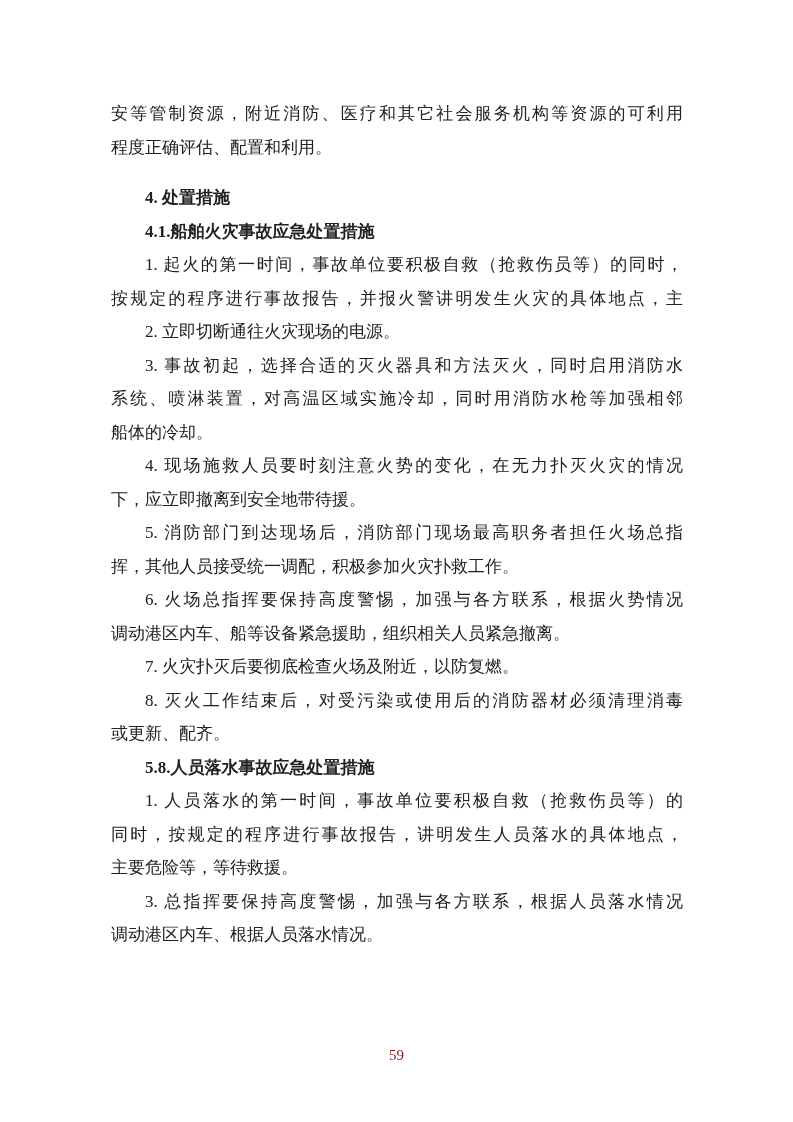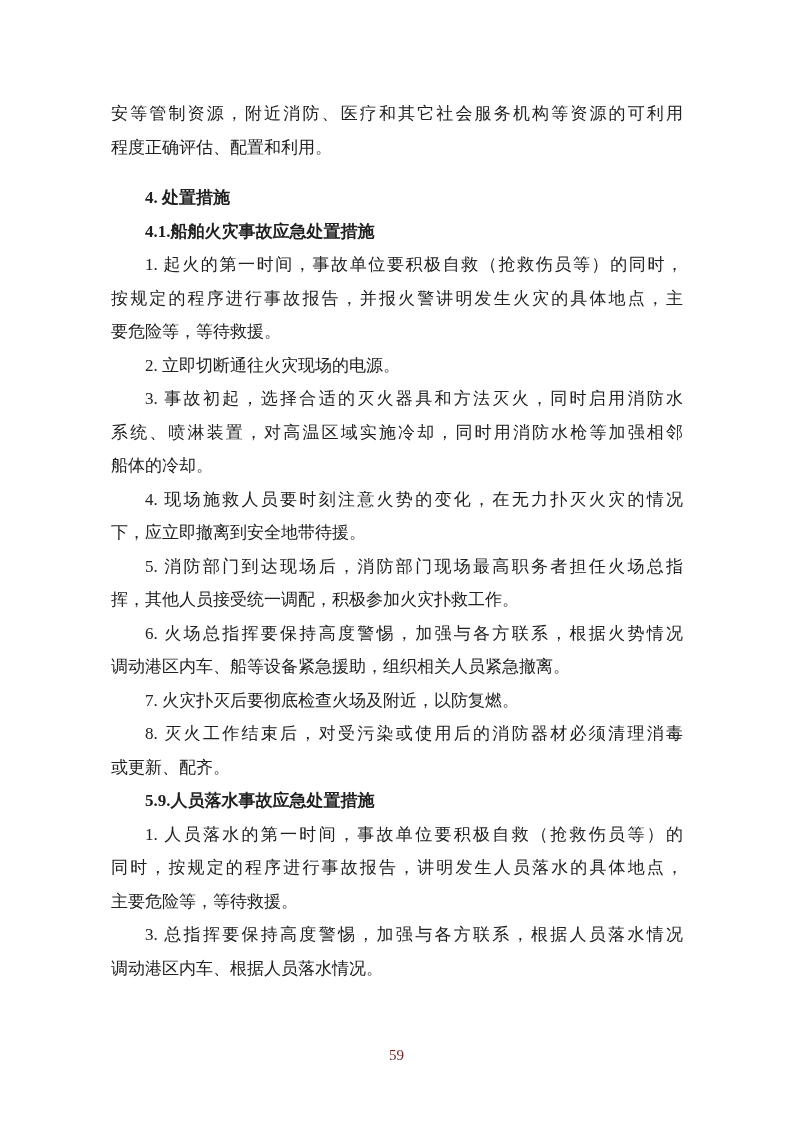--- a/index.html
+++ b/index.html
@@ -45,21 +45,20 @@
 
     <div class="ln fill">安等管制资源，附近消防、医疗和其它社会服务机构等资源的可利用</div>
     <div class="ln">程度正确评估、配置和利用。</div>
 
     <div class="ln first heading space-before">4. 处置措施</div>
 
     <div class="ln first heading">4.1.船舶火灾事故应急处置措施</div>
 
     <div class="ln first fill">1. 起火的第一时间，事故单位要积极自救（抢救伤员等）的同时，</div>
     <div class="ln fill">按规定的程序进行事故报告，并报火警讲明发生火灾的具体地点，主</div>
-    <div class="ln">要危险等，等待救援。</div>
 
     <div class="ln first">2. 立即切断通往火灾现场的电源。</div>
 
     <div class="ln first fill">3. 事故初起，选择合适的灭火器具和方法灭火，同时启用消防水</div>
     <div class="ln fill">系统、喷淋装置，对高温区域实施冷却，同时用消防水枪等加强相邻</div>
     <div class="ln">船体的冷却。</div>
 
     <div class="ln first fill">4. 现场施救人员要时刻注意火势的变化，在无力扑灭火灾的情况</div>
     <div class="ln">下，应立即撤离到安全地带待援。</div>
 
@@ -67,21 +66,21 @@
     <div class="ln">挥，其他人员接受统一调配，积极参加火灾扑救工作。</div>
 
     <div class="ln first fill">6. 火场总指挥要保持高度警惕，加强与各方联系，根据火势情况</div>
     <div class="ln">调动港区内车、船等设备紧急援助，组织相关人员紧急撤离。</div>
 
     <div class="ln first">7. 火灾扑灭后要彻底检查火场及附近，以防复燃。</div>
 
     <div class="ln first fill">8. 灭火工作结束后，对受污染或使用后的消防器材必须清理消毒</div>
     <div class="ln">或更新、配齐。</div>
 
-    <div class="ln first heading">5.9.人员落水事故应急处置措施</div>
+    <div class="ln first heading">5.8.人员落水事故应急处置措施</div>
 
     <div class="ln first fill">1. 人员落水的第一时间，事故单位要积极自救（抢救伤员等）的</div>
     <div class="ln fill">同时，按规定的程序进行事故报告，讲明发生人员落水的具体地点，</div>
     <div class="ln">主要危险等，等待救援。</div>
 
 
     <div class="ln first fill">3. 总指挥要保持高度警惕，加强与各方联系，根据人员落水情况</div>
     <div class="ln">调动港区内车、根据人员落水情况。</div>
 
   </div>

